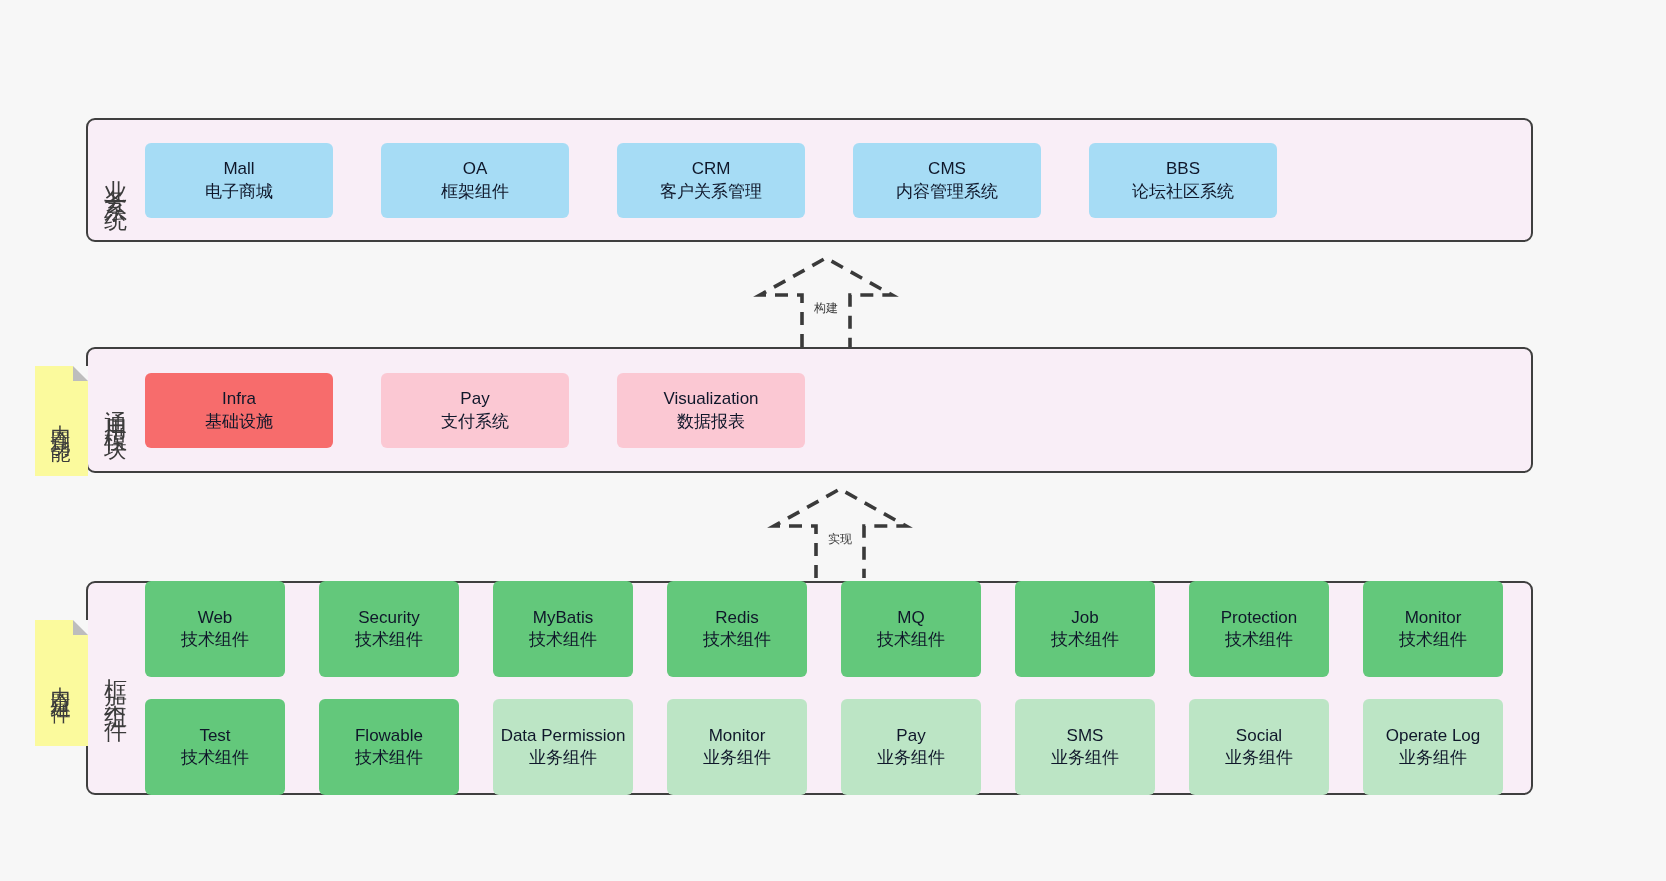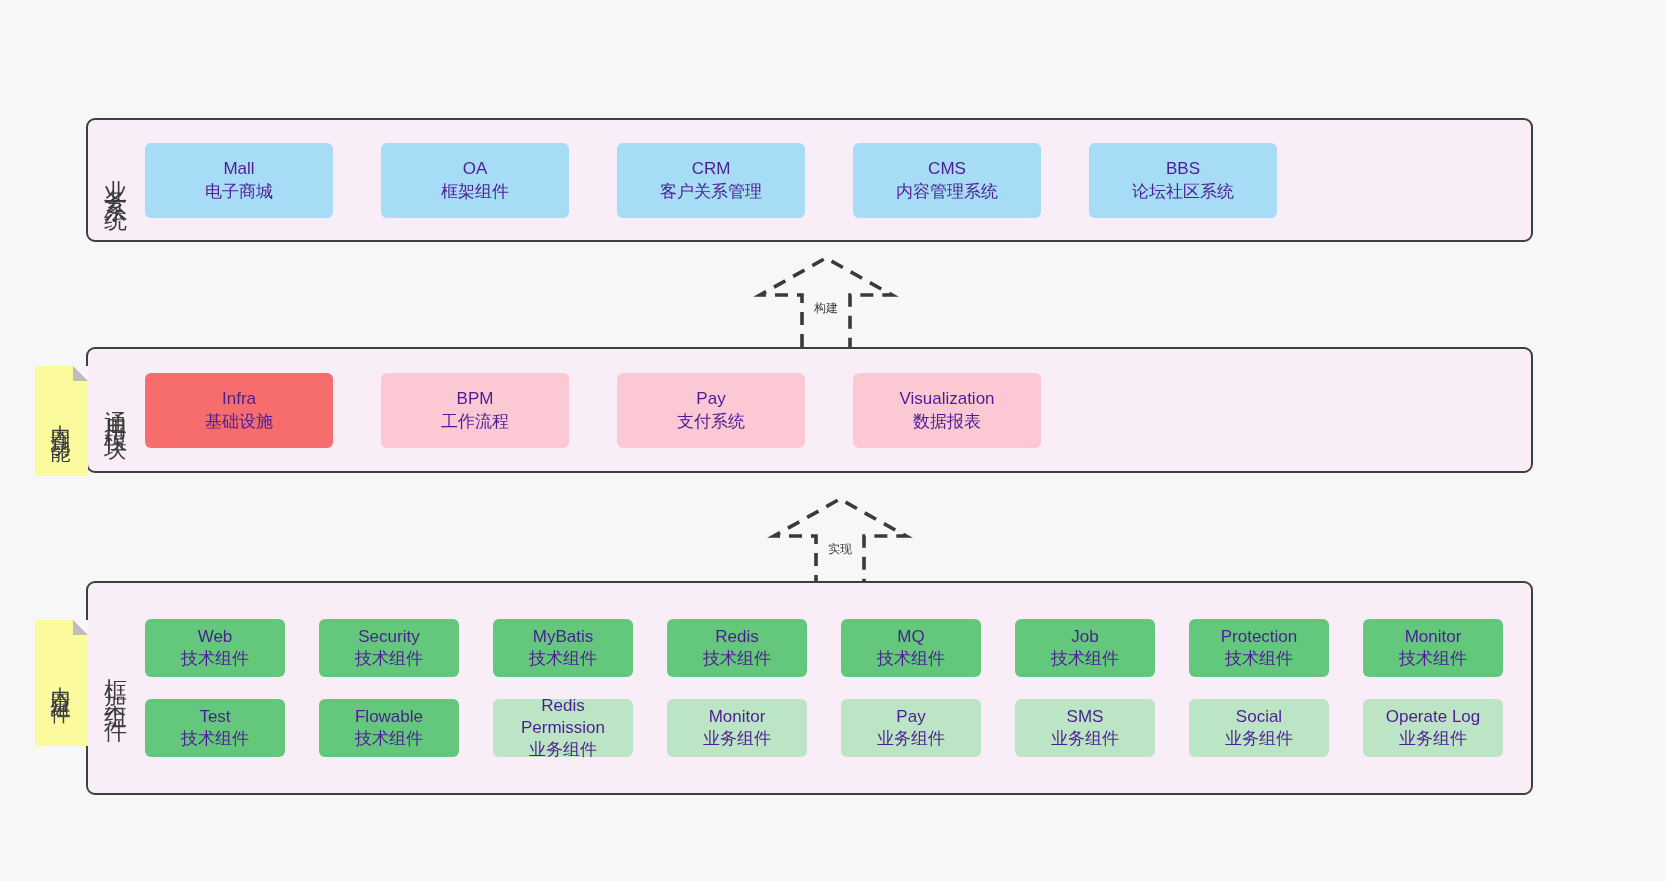--- a/index.html
+++ b/index.html
@@ -22,23 +22,23 @@
   .side-label{width:57px;display:flex;align-items:center;justify-content:center;flex:0 0 57px}
   .side-label span{writing-mode:vertical-rl;text-orientation:upright;
     font-size:23px;letter-spacing:9px;color:var(--text)}
   .band3 .side-label span{letter-spacing:14px}
 
   .rows{flex:1;display:flex;flex-direction:column;justify-content:center;gap:22px}
   .box-row{display:flex;gap:48px}
   .band3 .box-row{gap:34px}
 
   .box{border-radius:6px;display:flex;flex-direction:column;align-items:center;
-    justify-content:center;text-align:center;font-size:17px;line-height:1.38;color:#4c1d95}
+    justify-content:center;text-align:center;font-size:17px;line-height:1.38;color:#0f172a}
   .band1 .box,.band2 .box{width:188px;height:75px}
-  .band3 .box{width:140px;height:58px;line-height:1.28}
+  .band3 .box{width:140px;height:96px;line-height:1.28}
   .box.blue{background:var(--blue)}
   .box.red{background:var(--red)}
   .box.pink{background:var(--pink)}
   .box.green{background:var(--green)}
   .box.lightgreen{background:var(--lightgreen)}
   .box-name,.box-desc{padding:0 6px}
 
   .sticky{position:absolute;background:var(--sticky-yellow);z-index:2;
     display:flex;align-items:center;justify-content:center}
   .sticky span{writing-mode:vertical-rl;text-orientation:upright;
@@ -46,21 +46,21 @@
   .sticky::before{content:"";position:absolute;top:0;right:0;width:0;height:0;
     border-top:15px solid var(--page-bg);border-left:15px solid #bdbdbd}
   .sticky1{left:35px;top:366px;width:53px;height:110px}
   .sticky2{left:35px;top:620px;width:53px;height:126px}
 
   .arrow{position:absolute;width:140px;height:92px;z-index:0}
   .arrow svg{position:absolute;inset:0;overflow:visible}
   .arrow .arrow-label{position:absolute;left:50%;top:44px;transform:translateX(-50%);
     background:var(--page-bg);padding:1px 6px;font-size:12px;color:var(--text);white-space:nowrap}
   .arrow1{left:756px;top:255px}
-  .arrow2{left:770px;top:496px}
+  .arrow2{left:770px;top:486px}
 </style>
 </head>
 <body>
 
 <div class="stage">
 
   <section class="band band1">
     <div class="side-label">
       <span>业务系统</span>
     </div>
@@ -105,24 +105,20 @@
     <div class="side-label">
       <span>通用模块</span>
     </div>
     <div class="rows">
         <div class="box-row">
           <div class="box red">
             <div class="box-name">Infra</div>
             <div class="box-desc">基础设施</div>
           </div>
           <div class="box pink">
-            <div class="box-name">BPM</div>
-            <div class="box-desc">工作流程</div>
-          </div>
-          <div class="box pink">
             <div class="box-name">Pay</div>
             <div class="box-desc">支付系统</div>
           </div>
           <div class="box pink">
             <div class="box-name">Visualization</div>
             <div class="box-desc">数据报表</div>
           </div>
         </div>
       </div>
   </section>
@@ -180,21 +176,21 @@
         <div class="box-row">
           <div class="box green">
             <div class="box-name">Test</div>
             <div class="box-desc">技术组件</div>
           </div>
           <div class="box green">
             <div class="box-name">Flowable</div>
             <div class="box-desc">技术组件</div>
           </div>
           <div class="box lightgreen">
-            <div class="box-name">Redis Permission</div>
+            <div class="box-name">Data Permission</div>
             <div class="box-desc">业务组件</div>
           </div>
           <div class="box lightgreen">
             <div class="box-name">Monitor</div>
             <div class="box-desc">业务组件</div>
           </div>
           <div class="box lightgreen">
             <div class="box-name">Pay</div>
             <div class="box-desc">业务组件</div>
           </div>

